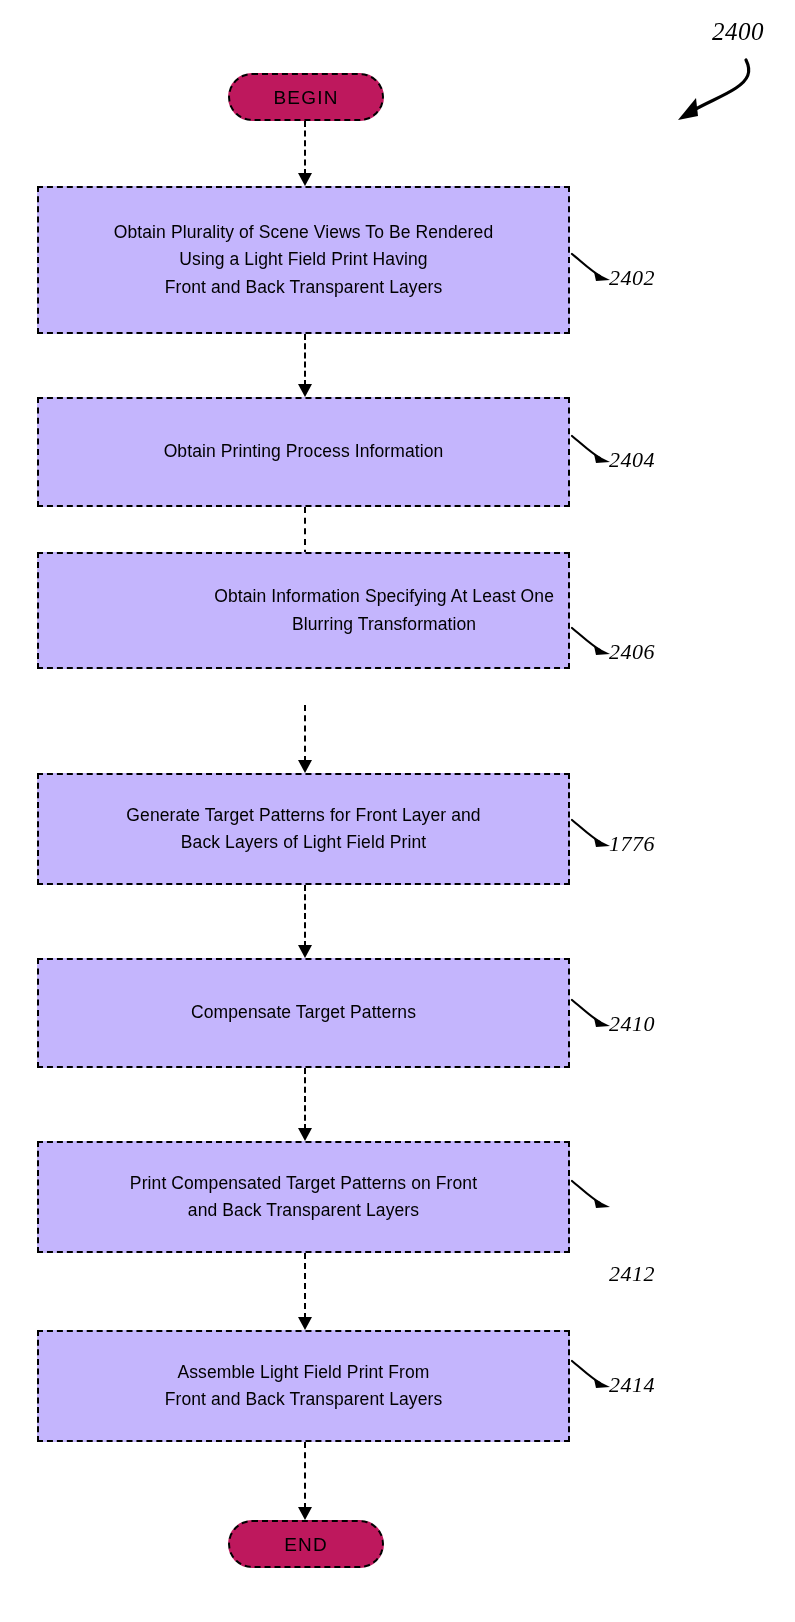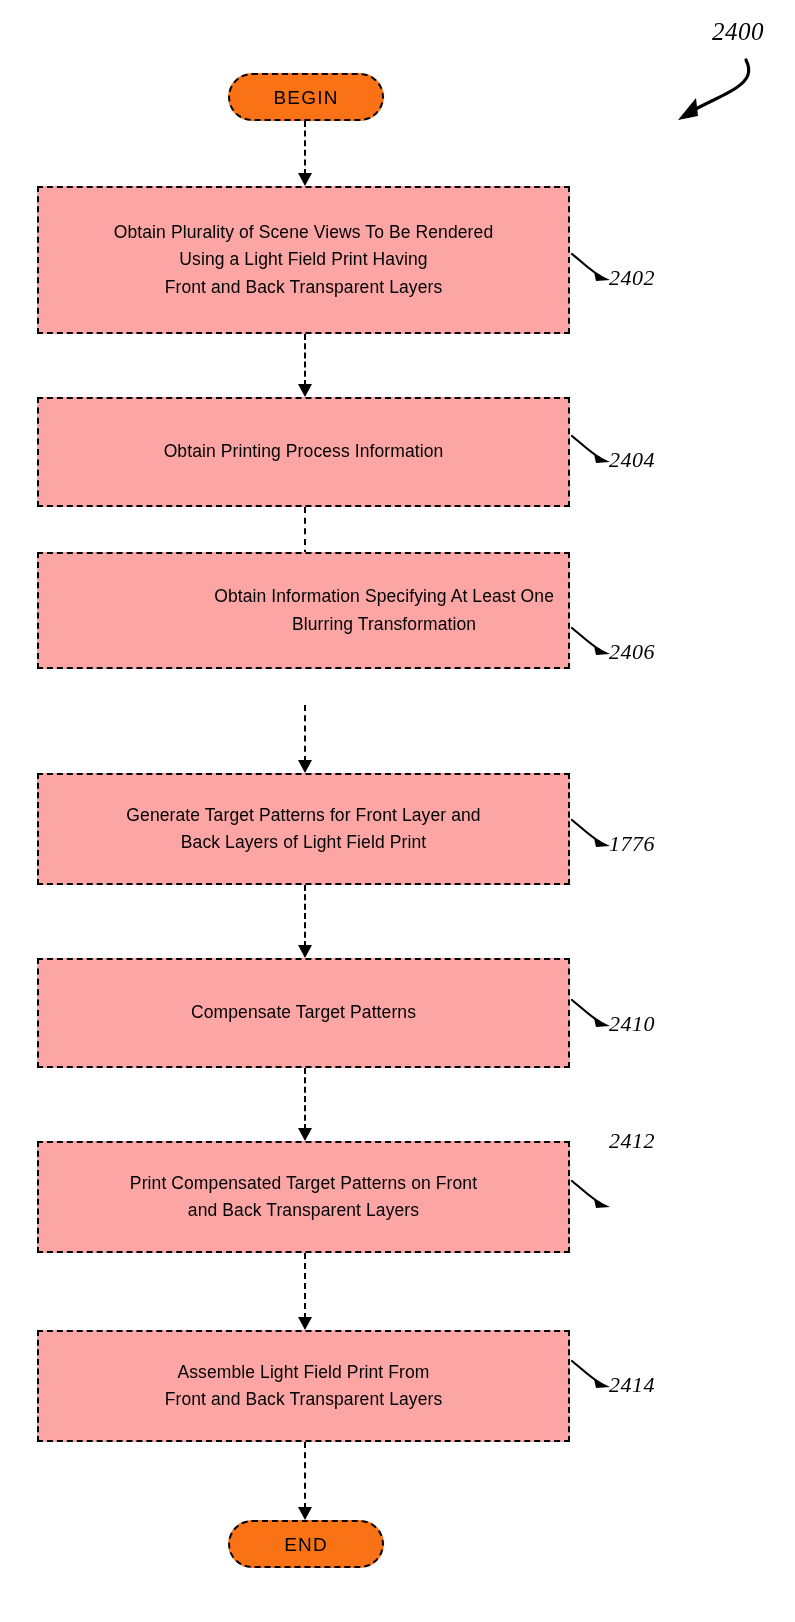--- a/index.html
+++ b/index.html
@@ -42,38 +42,38 @@
   .terminator {
     position: absolute;
     width: 156px;
     height: 48px;
     border: 2px dashed #000000;
     border-radius: 26px;
     box-sizing: border-box;
     display: flex;
     align-items: center;
     justify-content: center;
-    background: #f97316;
+    background: #be185d;
   }
   .terminator .term-label {
     font-size: 19px;
     letter-spacing: 1.2px;
     line-height: 1;
   }
   #terminator-begin { left: 228px; top: 73px; }
   #terminator-end   { left: 228px; top: 1520px; }
 
   
   .process-box {
     position: absolute;
     left: 37px;
     width: 533px;
     border: 2px dashed #000000;
     box-sizing: border-box;
-    background: #fca5a5;
+    background: #c4b5fd;
     display: flex;
     align-items: center;
     justify-content: center;
     text-align: center;
   }
   .process-box .box-text {
     font-size: 17.5px;
     line-height: 1.55;
     padding: 0 14px;
     white-space: pre-line;
@@ -136,21 +136,21 @@
     position: absolute;
     overflow: visible;
   }
   .leader svg { display: block; overflow: visible; }
 
   #ref-2402 { left: 609px; top: 265px; }
   #ref-2404 { left: 609px; top: 447px; }
   #ref-2406 { left: 609px; top: 639px; }
   #ref-2408 { left: 609px; top: 831px; }
   #ref-2410 { left: 609px; top: 1011px; }
-  #ref-2412 { left: 609px; top: 1128px; font-style: italic; }
+  #ref-2412 { left: 609px; top: 1261px; font-style: italic; }
   #ref-2414 { left: 609px; top: 1372px; }
 
   #leader-2402 { left: 570px; top: 252px; }
   #leader-2404 { left: 570px; top: 434px; }
   #leader-2406 { left: 570px; top: 626px; }
   #leader-2408 { left: 570px; top: 818px; }
   #leader-2410 { left: 570px; top: 998px; }
   #leader-2412 { left: 570px; top: 1179px; }
   #leader-2414 { left: 570px; top: 1359px; }
 

